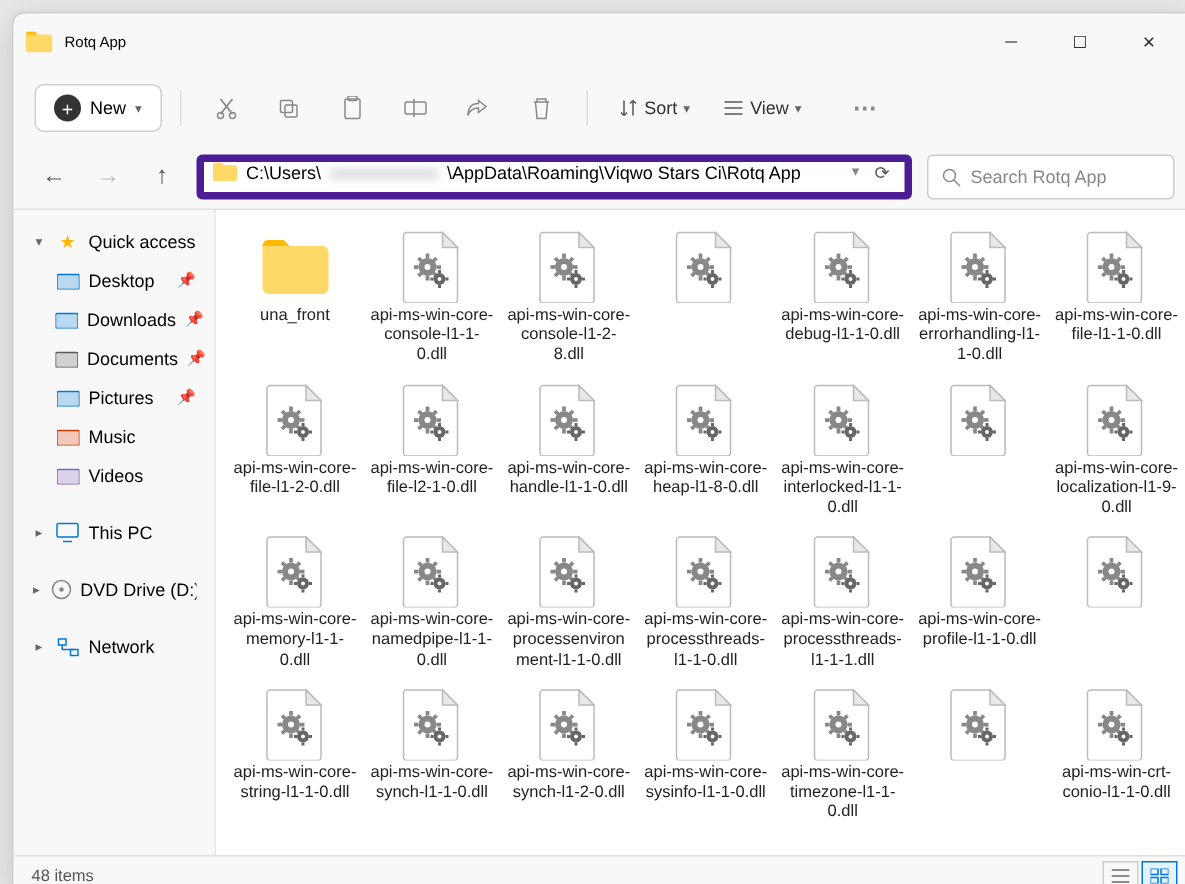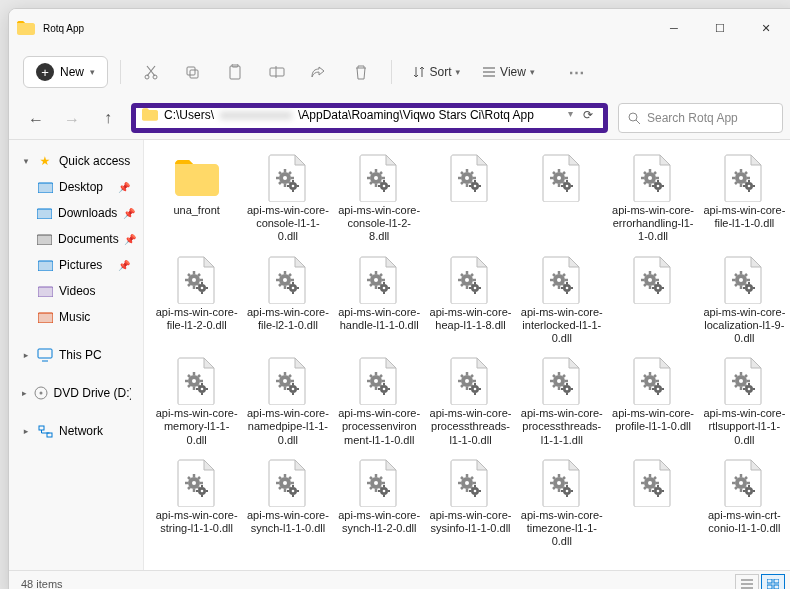--- a/index.html
+++ b/index.html
@@ -193,34 +193,34 @@
                 <rect x="0" y="2" width="15" height="10" rx="1" fill="#0078d4" opacity="0.25"></rect>
                 <rect x="0" y="2" width="15" height="10" rx="1" fill="none" stroke="#0078d4"></rect>
               </svg>
             </span>
             <span>Pictures</span>
             <span class="side-pin">📌</span>
           </div>
           <div class="side-item sub">
             <span class="ico">
               <svg width="15" height="12" viewBox="0 0 15 12">
-                <rect x="0" y="2" width="15" height="10" rx="1" fill="#8764b8" opacity="0.25"></rect>
-                <rect x="0" y="2" width="15" height="10" rx="1" fill="none" stroke="#8764b8"></rect>
+                <rect x="0" y="2" width="15" height="10" rx="1" fill="#d83b01" opacity="0.25"></rect>
+                <rect x="0" y="2" width="15" height="10" rx="1" fill="none" stroke="#d83b01"></rect>
               </svg>
             </span>
-            <span>Videos</span>
+            <span>Music</span>
           </div>
           <div class="side-item sub">
             <span class="ico">
               <svg width="15" height="12" viewBox="0 0 15 12">
-                <rect x="0" y="2" width="15" height="10" rx="1" fill="#d83b01" opacity="0.25"></rect>
-                <rect x="0" y="2" width="15" height="10" rx="1" fill="none" stroke="#d83b01"></rect>
+                <rect x="0" y="2" width="15" height="10" rx="1" fill="#8764b8" opacity="0.25"></rect>
+                <rect x="0" y="2" width="15" height="10" rx="1" fill="none" stroke="#8764b8"></rect>
               </svg>
             </span>
-            <span>Music</span>
+            <span>Videos</span>
           </div>
         </div>
       <div style="height:12px"></div>
       <div class="side-item">
         <span class="expand">▸</span>
         <span class="ico">
             <svg width="16" height="14" viewBox="0 0 16 14">
               <rect x="1" y="1" width="14" height="9" fill="none" stroke="#0078d4" rx="1"></rect>
               <line x1="5" y1="13" x2="11" y2="13" stroke="#0078d4"></line>
             </svg>
@@ -385,20 +385,21 @@
                   <g stroke="#666" stroke-width="2">
                     <line x1="5" y1="-1" x2="5" y2="1"></line>
                     <line x1="5" y1="9" x2="5" y2="11"></line>
                     <line x1="-1" y1="5" x2="1" y2="5"></line>
                     <line x1="9" y1="5" x2="11" y2="5"></line>
                   </g>
                   <circle cx="5" cy="5" r="1.3" fill="#fff"></circle>
                 </g>
               </svg>
             </div>
+            <div class="label">api-ms-win-core-debug-l1-1-0.dll</div>
           </div>
           <div class="item">
             <div class="thumb">
               <svg width="42" height="48" viewBox="0 0 42 48">
                 <path fill="#fff" stroke="#bbb" d="M4 1h24l10 10v35c0 1-1 2-2 2H4c-1 0-2-1-2-2V3c0-1 1-2 2-2z"></path>
                 <path fill="#e8e8e8" stroke="#bbb" d="M28 1v10h10z"></path>
                 <g transform="translate(10,16)">
                   <circle cx="8" cy="8" r="6" fill="#888"></circle>
                   <g stroke="#888" stroke-width="2.5">
                     <line x1="8" y1="-1" x2="8" y2="2"></line>
@@ -582,21 +583,21 @@
                   <g stroke="#666" stroke-width="2">
                     <line x1="5" y1="-1" x2="5" y2="1"></line>
                     <line x1="5" y1="9" x2="5" y2="11"></line>
                     <line x1="-1" y1="5" x2="1" y2="5"></line>
                     <line x1="9" y1="5" x2="11" y2="5"></line>
                   </g>
                   <circle cx="5" cy="5" r="1.3" fill="#fff"></circle>
                 </g>
               </svg>
             </div>
-            <div class="label">api-ms-win-core-heap-l1-1-8.dll</div>
+            <div class="label">api-ms-win-core-heap-l1-8-0.dll</div>
           </div>
           <div class="item">
             <div class="thumb">
               <svg width="42" height="48" viewBox="0 0 42 48">
                 <path fill="#fff" stroke="#bbb" d="M4 1h24l10 10v35c0 1-1 2-2 2H4c-1 0-2-1-2-2V3c0-1 1-2 2-2z"></path>
                 <path fill="#e8e8e8" stroke="#bbb" d="M28 1v10h10z"></path>
                 <g transform="translate(10,16)">
                   <circle cx="8" cy="8" r="6" fill="#888"></circle>
                   <g stroke="#888" stroke-width="2.5">
                     <line x1="8" y1="-1" x2="8" y2="2"></line>
@@ -911,21 +912,20 @@
                   <g stroke="#666" stroke-width="2">
                     <line x1="5" y1="-1" x2="5" y2="1"></line>
                     <line x1="5" y1="9" x2="5" y2="11"></line>
                     <line x1="-1" y1="5" x2="1" y2="5"></line>
                     <line x1="9" y1="5" x2="11" y2="5"></line>
                   </g>
                   <circle cx="5" cy="5" r="1.3" fill="#fff"></circle>
                 </g>
               </svg>
             </div>
-            <div class="label">api-ms-win-core-rtlsupport-l1-1-0.dll</div>
           </div>
           <div class="item">
             <div class="thumb">
               <svg width="42" height="48" viewBox="0 0 42 48">
                 <path fill="#fff" stroke="#bbb" d="M4 1h24l10 10v35c0 1-1 2-2 2H4c-1 0-2-1-2-2V3c0-1 1-2 2-2z"></path>
                 <path fill="#e8e8e8" stroke="#bbb" d="M28 1v10h10z"></path>
                 <g transform="translate(10,16)">
                   <circle cx="8" cy="8" r="6" fill="#888"></circle>
                   <g stroke="#888" stroke-width="2.5">
                     <line x1="8" y1="-1" x2="8" y2="2"></line>

